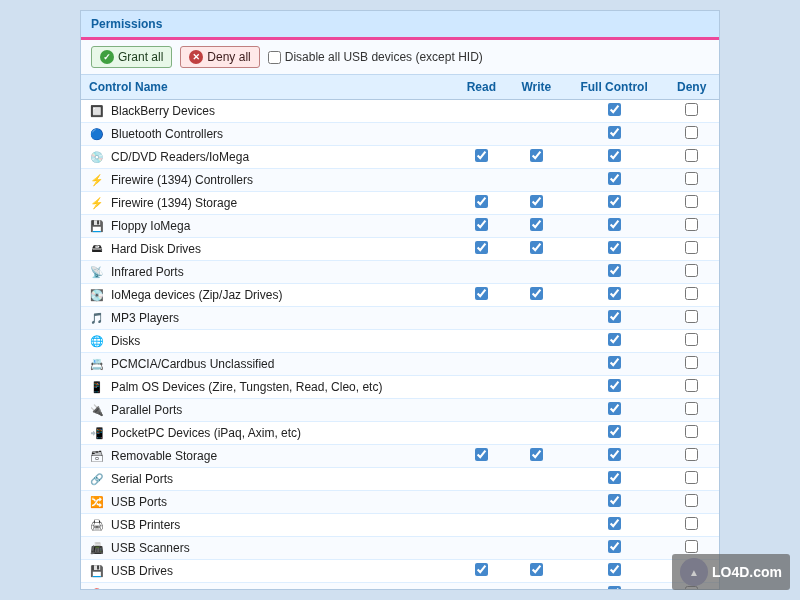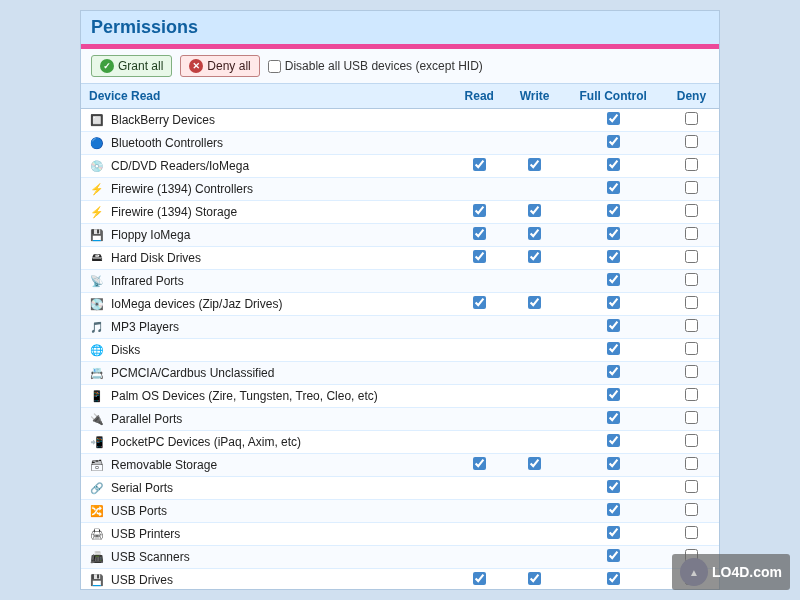--- a/index.html
+++ b/index.html
@@ -19,23 +19,23 @@
       border: 1px solid #b0c8e0;
       width: 640px;
       max-height: 580px;
       overflow-y: auto;
       padding: 0;
     }
     .panel-title {
       background: #d0e8ff;
       color: #1060a0;
       font-weight: bold;
-      font-size: 18px;
+      font-size: 12px;
       padding: 6px 10px;
-      border-bottom: 5px solid #ec4899;
+      border-bottom: 3px solid #ec4899;
     }
     .toolbar {
       display: flex;
       align-items: center;
       padding: 6px 10px;
       gap: 8px;
       border-bottom: 1px solid #c0d8f0;
       background: #f8fbff;
     }
     .btn-grant {
@@ -189,21 +189,21 @@
     </button>
     <label class="check-label">
       <input type="checkbox" style="">
       <span>Disable all USB devices (except HID)</span>
     </label>
   </div>
 
   <table class="device-table">
     <thead>
       <tr>
-        <th>Device Read</th>
+        <th>Control Name</th>
         <th class="center">Read</th>
         <th class="center">Write</th>
         <th class="center">Full Control</th>
         <th class="center">Deny</th>
       </tr>
     </thead>
     <tbody id="device-tbody">
     <tr>
           <td>
             <div class="device-name-cell">
@@ -345,21 +345,21 @@
           </td>
           <td class="center"></td>
           <td class="center"></td>
           <td class="center"><input type="checkbox" checked="" style=""></td>
           <td class="center"><input type="checkbox" style=""></td>
         </tr>
         <tr>
           <td>
             <div class="device-name-cell">
               <span class="dev-icon">📱</span>
-              <span>Palm OS Devices (Zire, Tungsten, Treo, Cleo, etc)</span>
+              <span>Palm OS Devices (Zire, Tungsten, Read, Cleo, etc)</span>
             </div>
           </td>
           <td class="center"></td>
           <td class="center"></td>
           <td class="center"><input type="checkbox" checked="" style=""></td>
           <td class="center"><input type="checkbox" style=""></td>
         </tr>
         <tr>
           <td>
             <div class="device-name-cell">

